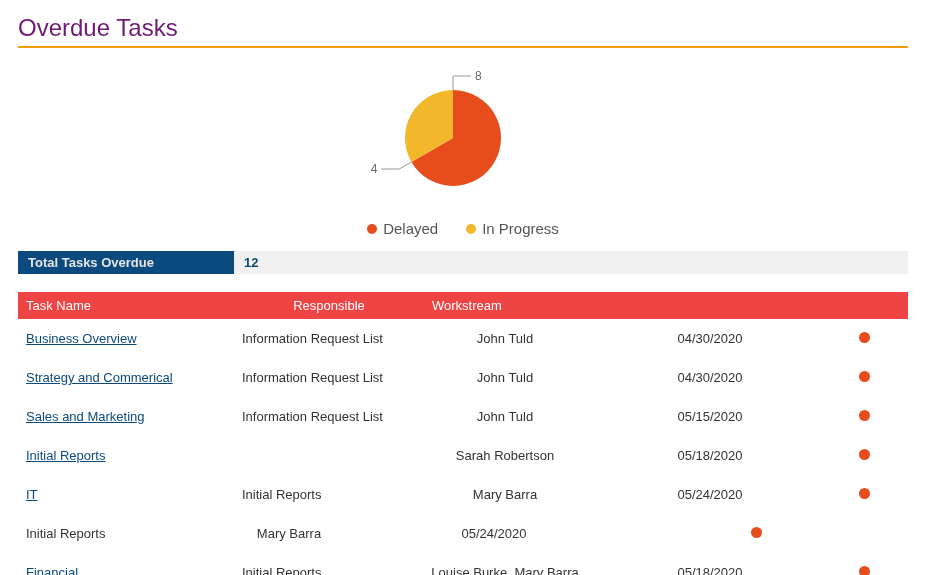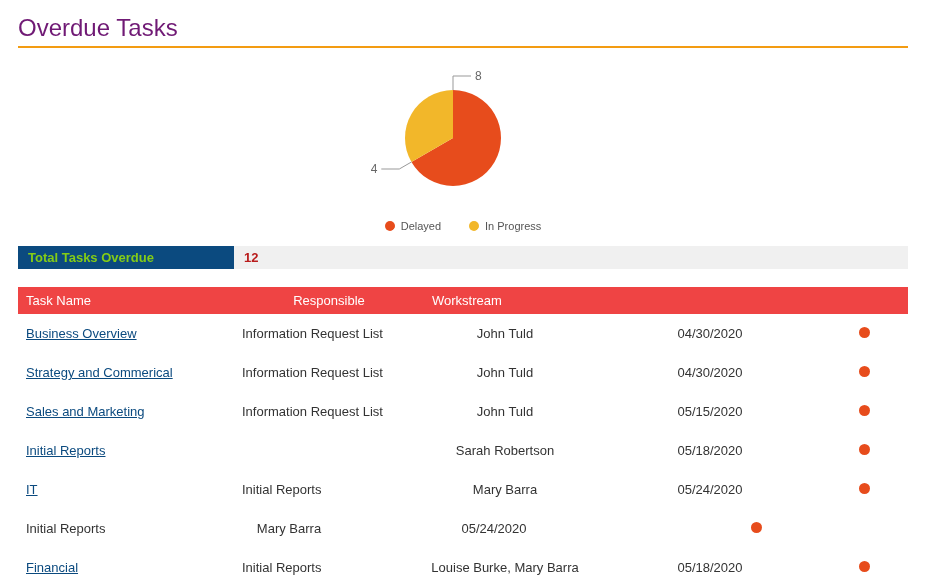--- a/index.html
+++ b/index.html
@@ -25,21 +25,21 @@
       display: flex;
       flex-direction: column;
       align-items: center;
       margin: 6px 0 14px 0;
     }
     .chart-svg { display: block; }
     .chart-legend {
       display: flex;
       gap: 28px;
       margin-top: 12px;
-      font-size: 11px;
+      font-size: 15px;
       color: #555;
       align-items: center;
     }
     .legend-entry { display: flex; align-items: center; gap: 6px; }
     .legend-swatch {
       width: 10px; height: 10px; border-radius: 50%;
       position: relative;
       display: inline-block;
     }
     .legend-swatch::after {
@@ -51,31 +51,31 @@
       border-bottom: 5px solid #fff;
     }
     .summary-row {
       display: flex;
       align-items: stretch;
       margin-bottom: 18px;
       background: #f0f0f0;
     }
     .summary-label {
       background: #0b4a7f;
-      color: #84cc16;
+      color: #e5e5e5;
       font-size: 13px;
       font-weight: 700;
       padding: 4px 10px;
       width: 216px;
     }
     .summary-value {
       font-size: 13px;
       font-weight: 700;
       padding: 4px 10px;
-      color: #b91c1c;
+      color: #0c4a6e;
     }
     .table-head {
       display: flex;
       background: #ef4444;
       color: #fff;
       font-size: 13px;
       font-weight: 400;
     }
     .col { padding: 6px 8px; }
     .col-name   { width: 216px; text-align: left; }

